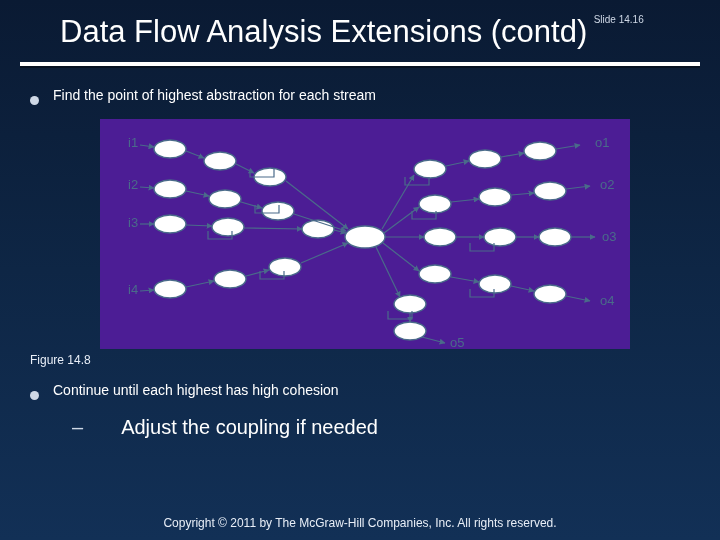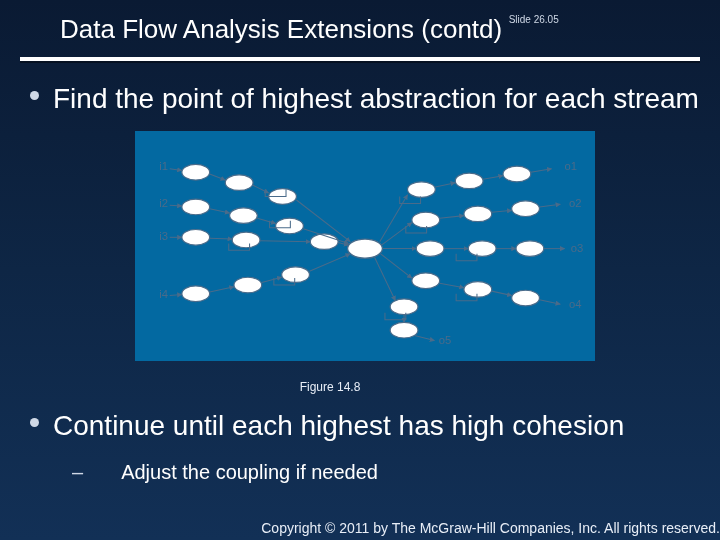--- a/index.html
+++ b/index.html
@@ -7,21 +7,21 @@
   body {
     background: linear-gradient(180deg, #0a1a33 0%, #0e2645 50%, #123056 100%);
     font-family: Arial, Helvetica, sans-serif;
     color: #fff;
     position: relative;
   }
   .header {
     padding: 14px 0 6px 60px;
   }
   .title {
-    font-size: 26px;
+    font-size: 31px;
     font-weight: 400;
     color: #fff;
     display: inline;
   }
   .slidenum {
     font-size: 10px;
     color: #cfd8e6;
     vertical-align: top;
     margin-left: 2px;
   }
@@ -43,21 +43,21 @@
     gap: 14px;
     margin-bottom: 14px;
   }
   .bullet {
     width: 9px; height: 9px; border-radius: 50%;
     background: #cfd8e6;
     margin-top: 10px;
     flex: 0 0 auto;
   }
   .bullet-text {
-    font-size: 28px;
+    font-size: 14px;
     color: #fff;
     line-height: 1.3;
   }
   .dash-row {
     display: flex;
     align-items: flex-start;
     gap: 10px;
     margin-left: 42px;
     margin-top: 4px;
   }
@@ -66,48 +66,48 @@
     color: #cfd8e6;
     line-height: 1.3;
   }
   .dash-text {
     font-size: 20px;
     color: #fff;
     line-height: 1.3;
     margin-left: 28px;
   }
   .figure-area {
-    width: 460px;
+    width: 530px;
     height: 230px;
     margin: 6px auto 0 auto;
-    background: #0369a1;
+    background: #4c1d95;
     position: relative;
   }
   .figure-svg { width: 100%; height: 100%; display: block; }
   .caption {
+    text-align: left;
+    font-size: 12px;
+    color: #e8eef7;
+    margin: 4px 70px 14px 0;
+  }
+  .copyright {
+    position: absolute;
+    bottom: 10px;
+    width: 100%;
     text-align: center;
     font-size: 12px;
     color: #e8eef7;
-    margin: 19px 70px 14px 0;
-  }
-  .copyright {
-    position: absolute;
-    bottom: 4px;
-    width: 100%;
-    text-align: right;
-    font-size: 14px;
-    color: #e8eef7;
   }
 </style>
 </head>
 <body>
 
 <div class="header">
   <span class="title">Data Flow Analysis Extensions (contd)</span>
-  <span class="slidenum">Slide 26.05</span>
+  <span class="slidenum">Slide 14.16</span>
 </div>
 
 <div class="hr-wrap">
   <div class="hr"></div>
 </div>
 
 <div class="content">
 
   <div class="bullet-row">
     <div class="bullet"></div>

